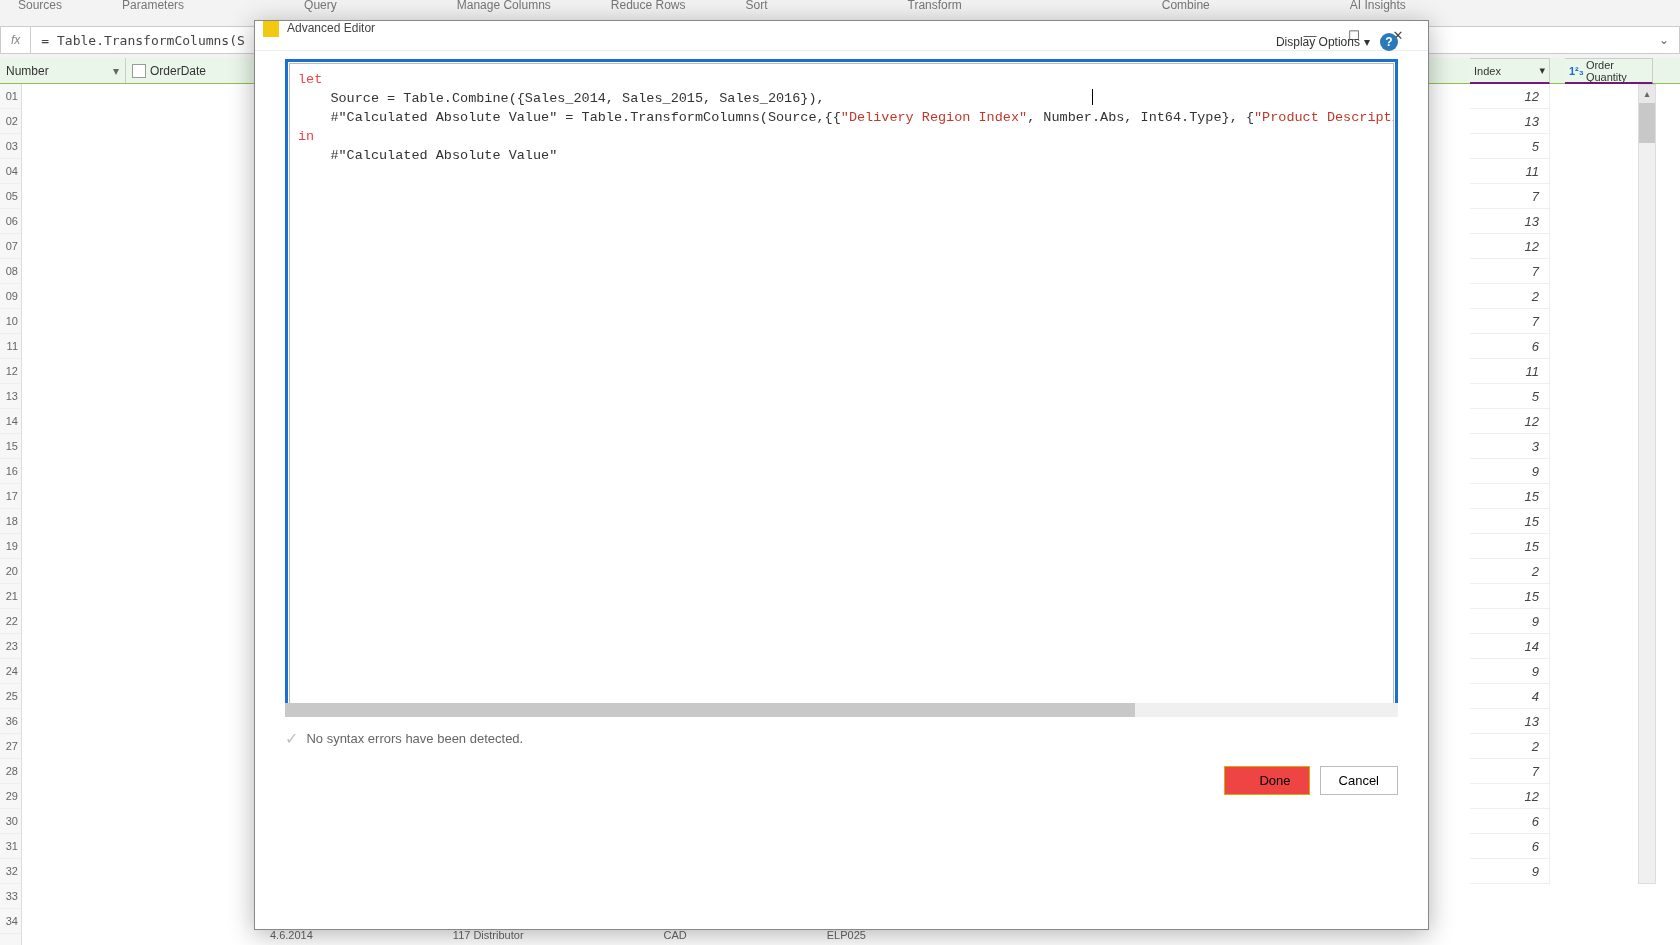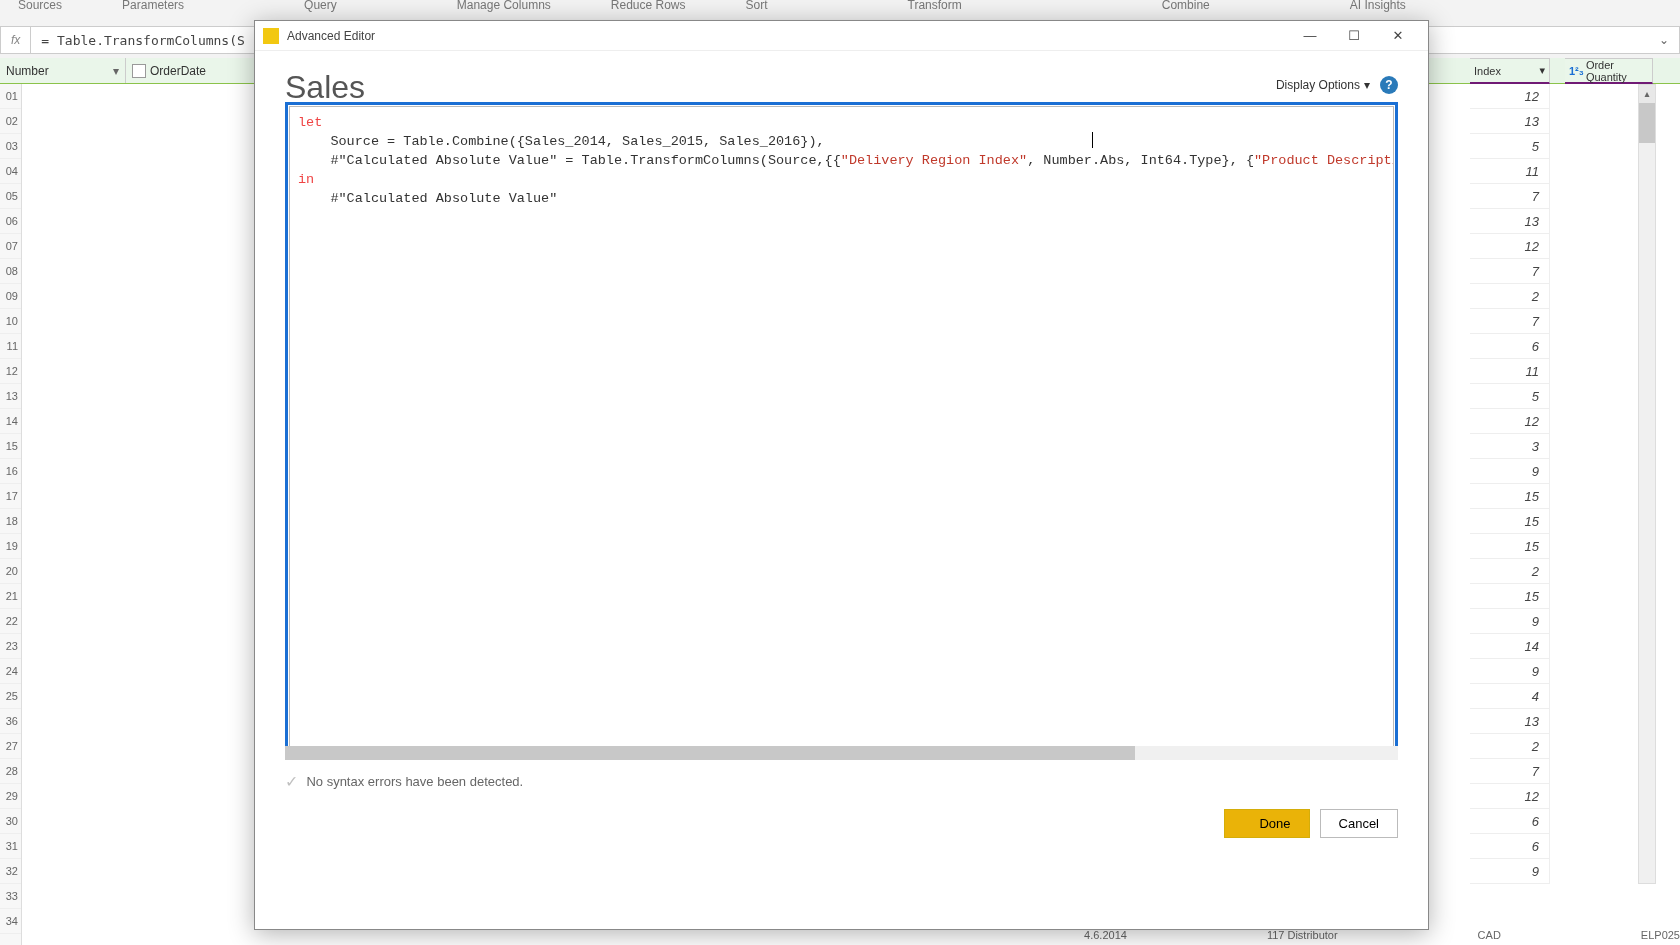--- a/index.html
+++ b/index.html
@@ -33,21 +33,21 @@
 .right-col .hdr { height: 26px; background: #eaf6ea; border-bottom: 2px solid #701a75; display: flex; align-items: center; padding: 0 4px; font-size: 11px; color: #333; gap: 2px; border-top: 1px solid #ccc; border-right: 1px solid #ccc; }
 .right-col .cell { height: 25px; border-bottom: 1px solid #eee; border-right: 1px solid #eee; text-align: right; padding-right: 10px; line-height: 25px; font-size: 13px; color: #444; font-style: italic; background: #fff; }
 
 
 .vscroll { position: absolute; top: 84px; right: 24px; width: 18px; height: 800px; background: #f0f0f0; border: 1px solid #ddd; }
 .vscroll .thumb { width: 100%; height: 40px; background: #c8c8c8; }
 .vscroll .arrow { height: 18px; text-align: center; color: #666; font-size: 10px; line-height: 18px; background: #e8e8e8; }
 
 
 .dialog { position: absolute; top: 20px; left: 254px; width: 1175px; height: 910px; background: #fff; border: 1px solid #888; box-shadow: 0 4px 24px rgba(0,0,0,0.3); display: flex; flex-direction: column; }
-.titlebar { height: 30px; display: flex; align-items: center; padding: 0 8px; border-bottom: 1px solid #eee; }
+.titlebar { height: 30px; display: flex; align-items: flex-start; padding: 0 8px; border-bottom: 1px solid #eee; }
 .titlebar .appicon { width: 16px; height: 16px; background: #f2c811; margin-right: 8px; }
 .titlebar .title { font-size: 12px; color: #444; flex: 1; }
 .titlebar .winbtn { width: 44px; height: 28px; display: flex; align-items: center; justify-content: center; color: #444; font-size: 13px; cursor: pointer; }
 
 .dlgbody { flex: 1; padding: 18px 30px; display: flex; flex-direction: column; }
 .dlgbody h1 { font-size: 32px; font-weight: 400; color: #555; margin-bottom: 6px; }
 .toolbar-row { display: flex; align-items: center; justify-content: flex-end; gap: 10px; margin-bottom: 8px; margin-top: -36px; }
 .display-opts { font-size: 12px; color: #333; cursor: pointer; display: flex; align-items: center; gap: 4px; }
 .help-icon { width: 18px; height: 18px; border-radius: 50%; background: #2a7ab9; color: #fff; font-size: 12px; font-weight: bold; display: flex; align-items: center; justify-content: center; cursor: pointer; }
 
@@ -58,24 +58,24 @@
 .code-area .caret { display: inline-block; width: 1px; height: 16px; background: #000; vertical-align: middle; position: relative; top: -1px; }
 
 .hscroll { height: 14px; background: #f0f0f0; display: flex; margin-top: -14px; position: relative; z-index: 2; }
 .hscroll .thumb { width: 850px; height: 100%; background: #c8c8c8; }
 
 .status-row { display: flex; align-items: center; gap: 8px; padding: 12px 0; color: #666; font-size: 13px; }
 .status-row .check { color: #c0c0c0; font-size: 16px; }
 
 .btn-row { display: flex; justify-content: flex-end; gap: 10px; padding: 6px 0 0; }
 .btn { padding: 6px 18px; font-size: 13px; border: 1px solid #bbb; background: #fff; cursor: pointer; }
-.btn.primary { background: #eab308; border-color: #d4ad0a; padding-left: 34px; }
-
-
-.bottom-peek { position: absolute; bottom: 0; left: 250px; right: 0; height: 16px; display: flex; gap: 140px; color: #666; font-size: 11px; padding-left: 20px; background: rgba(255,255,255,0.6); justify-content: flex-end; }
+.btn.primary { background: #ef4444; border-color: #d4ad0a; padding-left: 34px; }
+
+
+.bottom-peek { position: absolute; bottom: 0; left: 250px; right: 0; height: 16px; display: flex; gap: 140px; color: #666; font-size: 11px; padding-left: 20px; background: rgba(255,255,255,0.6); }
 .bottom-peek span { white-space: nowrap; }
 </style>
 </head>
 <body>
 
 <div class="ribbon">
   <span>Sources</span>
   <span>Parameters</span>
   <span style="margin-left:60px">Query</span>
   <span style="margin-left:60px">Manage Columns</span>
@@ -204,21 +204,20 @@
 <div class="dialog">
   <div class="titlebar">
     <div class="appicon"></div>
     <div class="title">Advanced Editor</div>
     <div class="winbtn">—</div>
     <div class="winbtn">☐</div>
     <div class="winbtn">✕</div>
   </div>
 
   <div class="dlgbody">
-    <h1>Sales</h1>
     <div class="toolbar-row">
       <div class="display-opts">
         <span>Display Options</span>
         <span>▾</span>
       </div>
       <div class="help-icon">?</div>
     </div>
 
     <div class="code-frame">
       <div class="code-area"><span class="kw">let</span>

